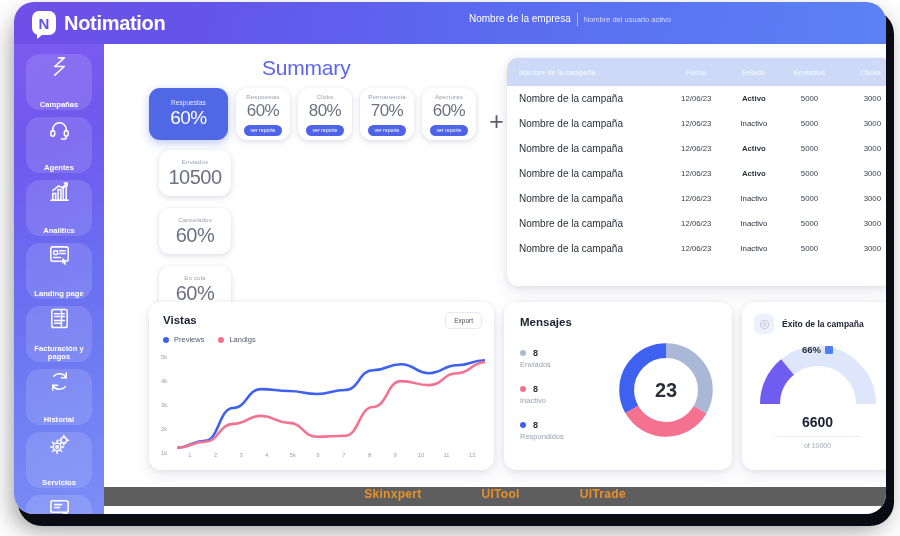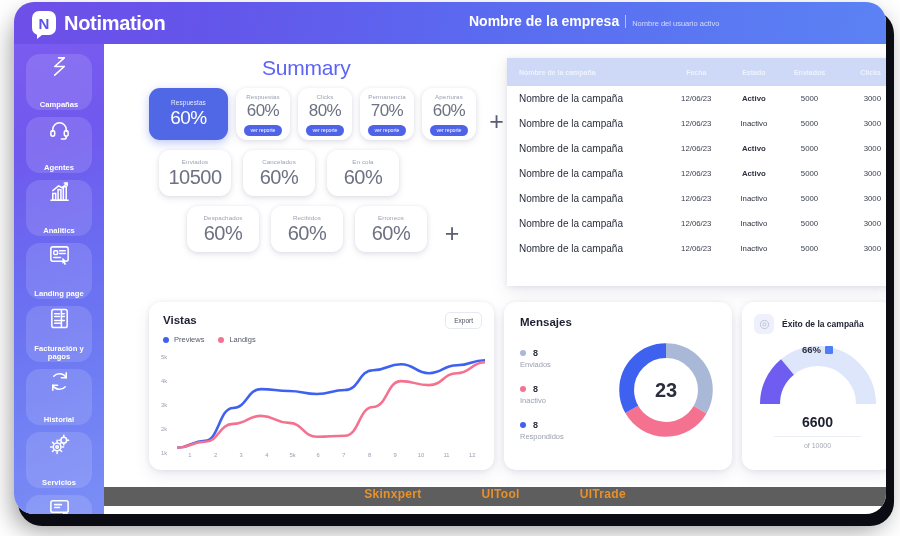--- a/index.html
+++ b/index.html
@@ -44,21 +44,21 @@
     border-left: 5px solid #fff; border-top: 5px solid #fff;
     border-right: 4px solid transparent; border-bottom: 4px solid transparent;
   }
   .logo-n { font-size: 15px; font-weight: 700; color: #5a53e8; line-height: 1; position: relative; z-index: 2;}
   .logo-text { color: #fff; font-size: 20px; font-weight: 700; letter-spacing: -.3px; }
 
   .company-block {
     position: absolute; left: 455px; top: 11px;
     display: flex; align-items: baseline; gap: 6px;
   }
-  .company-name { color: #fff; font-size: 14px; font-weight: 700; }
+  .company-name { color: #fff; font-size: 10px; font-weight: 400; }
   .company-sep { width: 1px; height: 13px; background: rgba(255,255,255,.55); align-self: center; }
   .company-user { color: rgba(255,255,255,.72); font-size: 7.5px; }
 
   
   .sidebar {
     position: absolute; left: 0; top: 42px; width: 90px; height: 470px;
     background: linear-gradient(160deg, #7b5bf0 0%, #7059ee 22%, #6a6df1 48%, #6f7df3 72%, #7b8ef6 100%);
     padding-top: 10px;
     overflow: hidden;
   }
@@ -107,28 +107,28 @@
   .kpi.big .kpi-label { color: rgba(255,255,255,.88); font-size: 6.4px; }
   .kpi.big .kpi-value { color: #fff; font-size: 19px; }
   .kpi.rep { width: 54px; height: 52px; }
   .kpi.plain { width: 72px; height: 46px; }
   .kpi.plain .kpi-value { font-size: 20px; }
   .plus-btn {
     width: 26px; height: 26px; align-self: center; margin-top: 13px;
     font-size: 25px; color: #5a5f72; line-height: 20px; font-weight: 300;
     display:flex; align-items:center; justify-content:center; cursor: pointer;
   }
-  .row2 { padding-left: 10px; gap: 12px; }
+  .row2 { padding-left: 10px; gap: 12px; flex-direction: column; }
   .row3 { padding-left: 38px; gap: 12px; }
   .plus-btn.p2 { margin-top: 8px; }
 
   
   .table-card {
     position: absolute; left: 378px; top: 14px; width: 386px; height: 228px;
-    background: #fff; border-radius: 0;
+    background: #fff; border-radius: 11px;
     box-shadow: 0 1px 5px rgba(60,60,110,.10), 0 6px 18px rgba(60,60,110,.10);
     overflow: hidden;
   }
   .thead {
     display: flex; background: #cdd9f7; height: 28px; align-items: center;
     padding: 0 12px;
   }
   .thead div { font-size: 7px; color: #eef3fd; font-weight: 700; }
   .trow {
     display: flex; align-items: center; height: 25px; padding: 0 12px;

